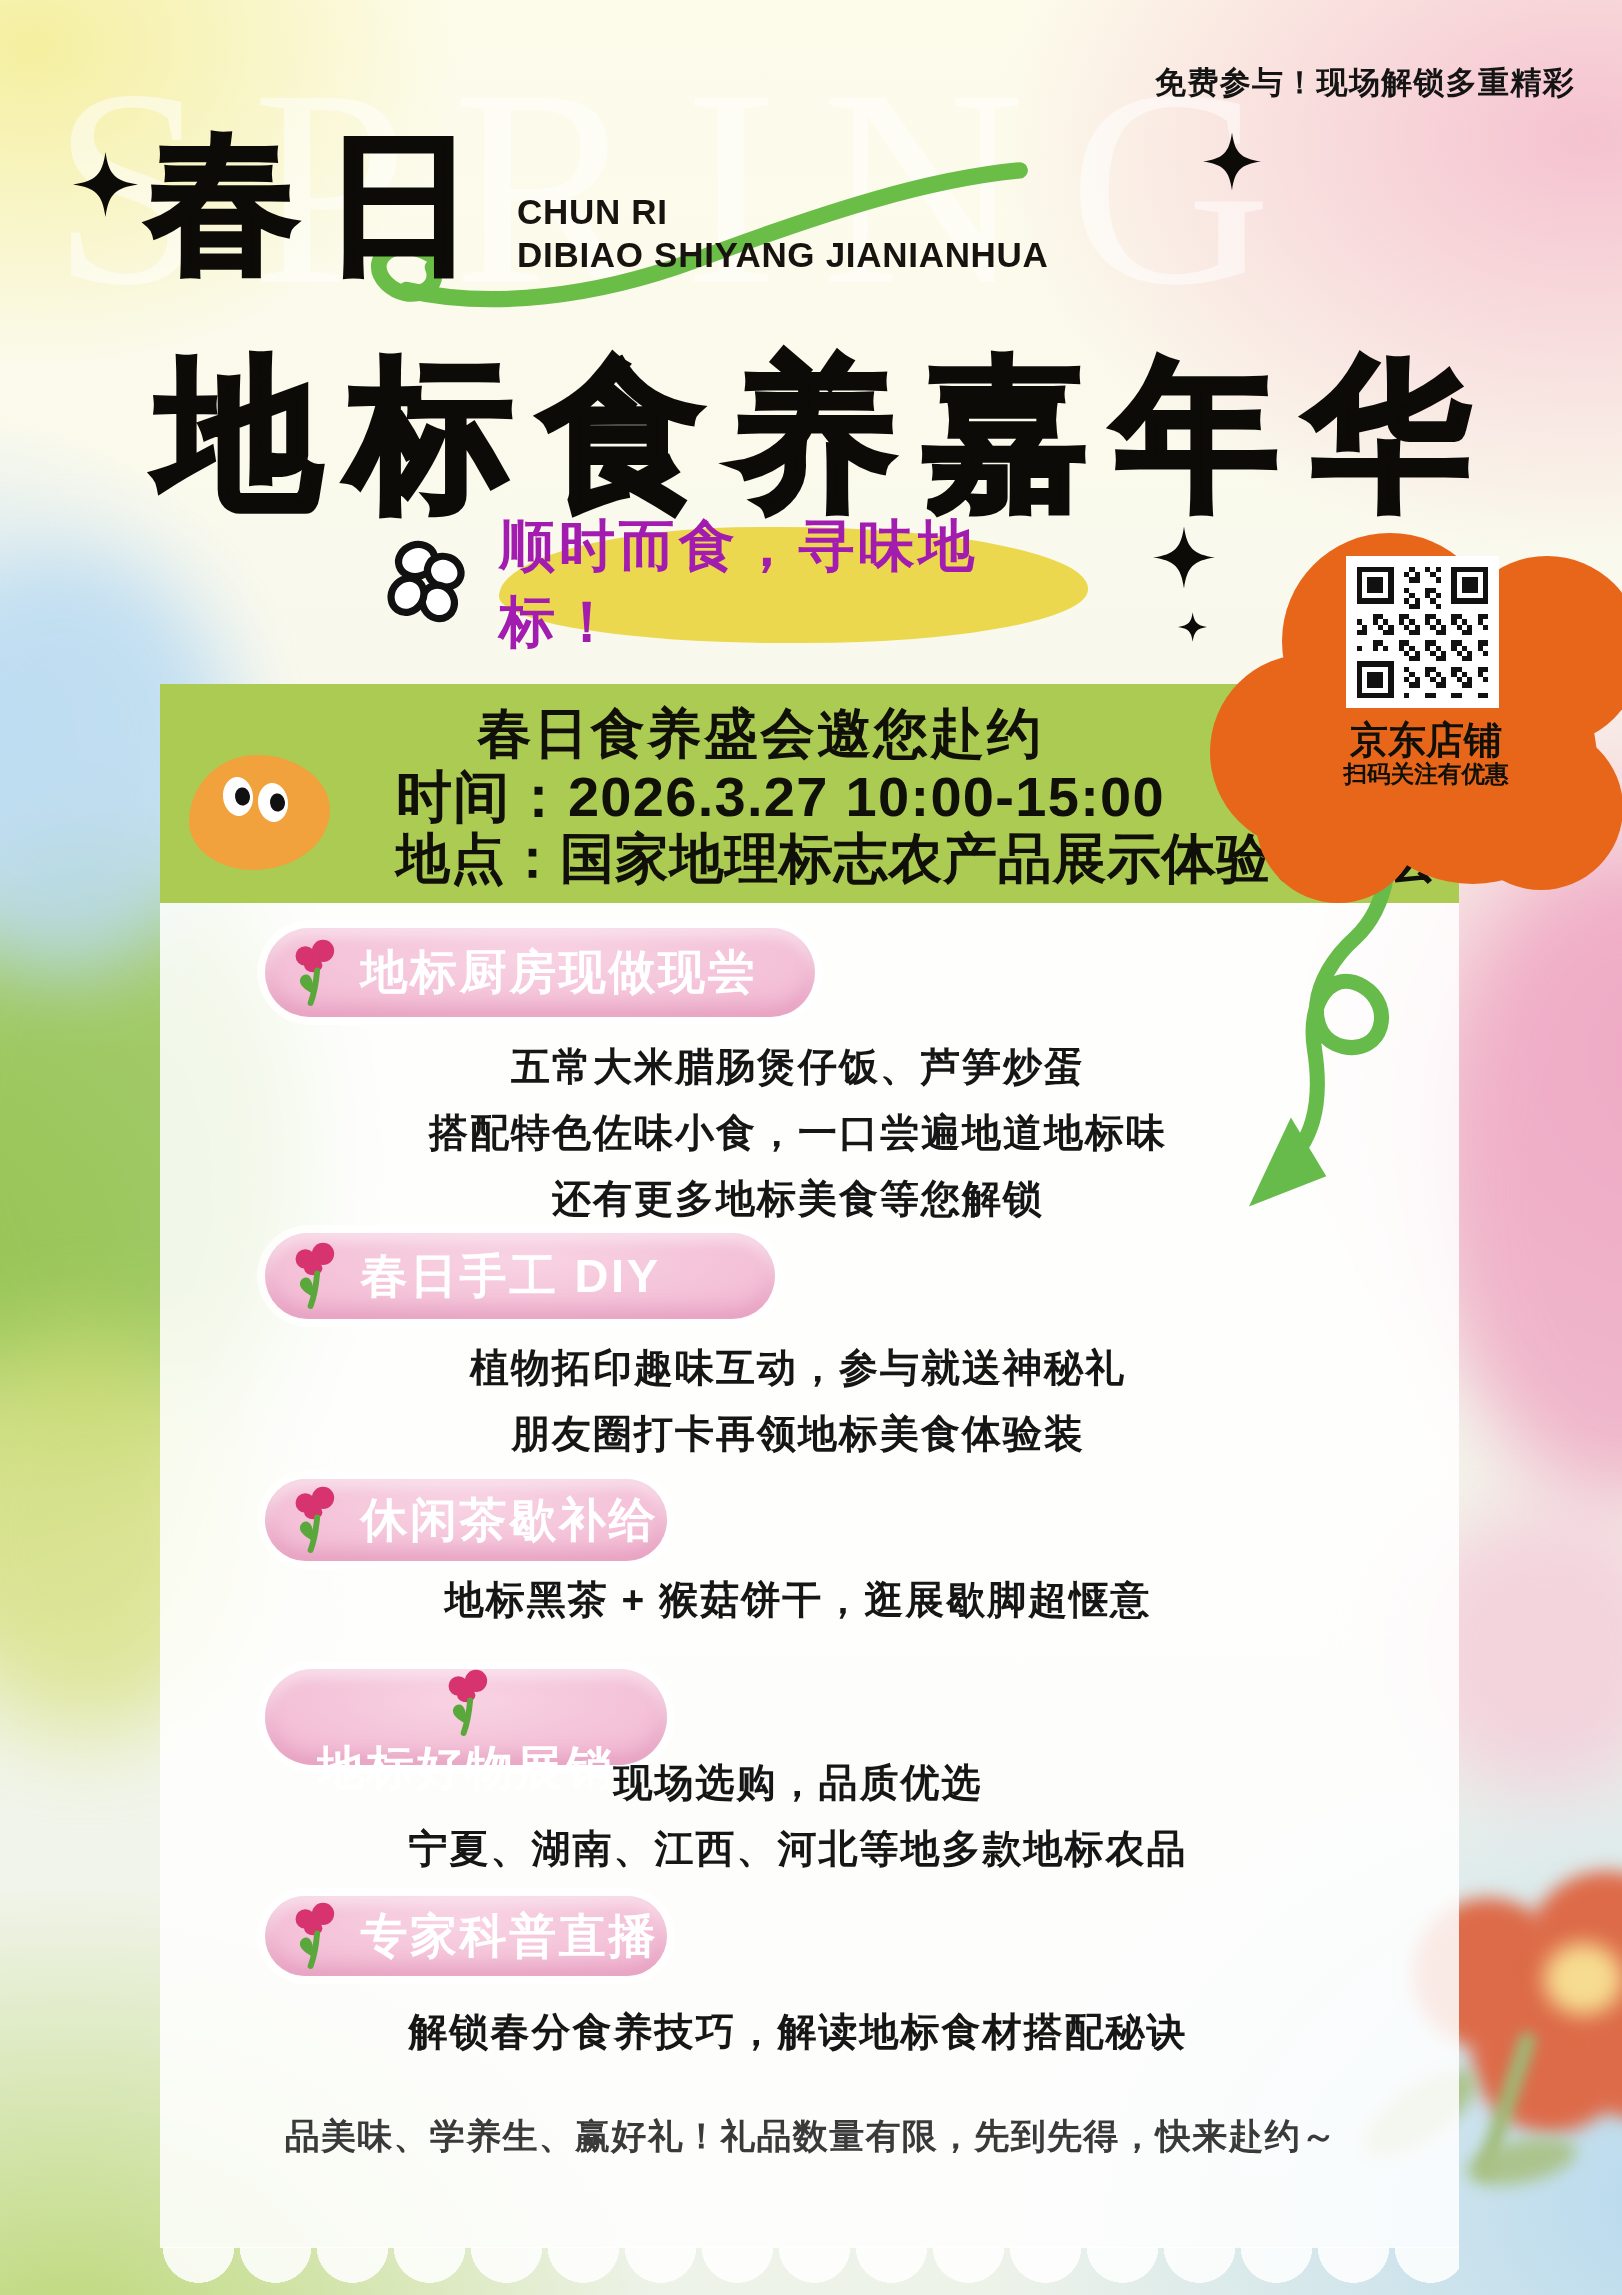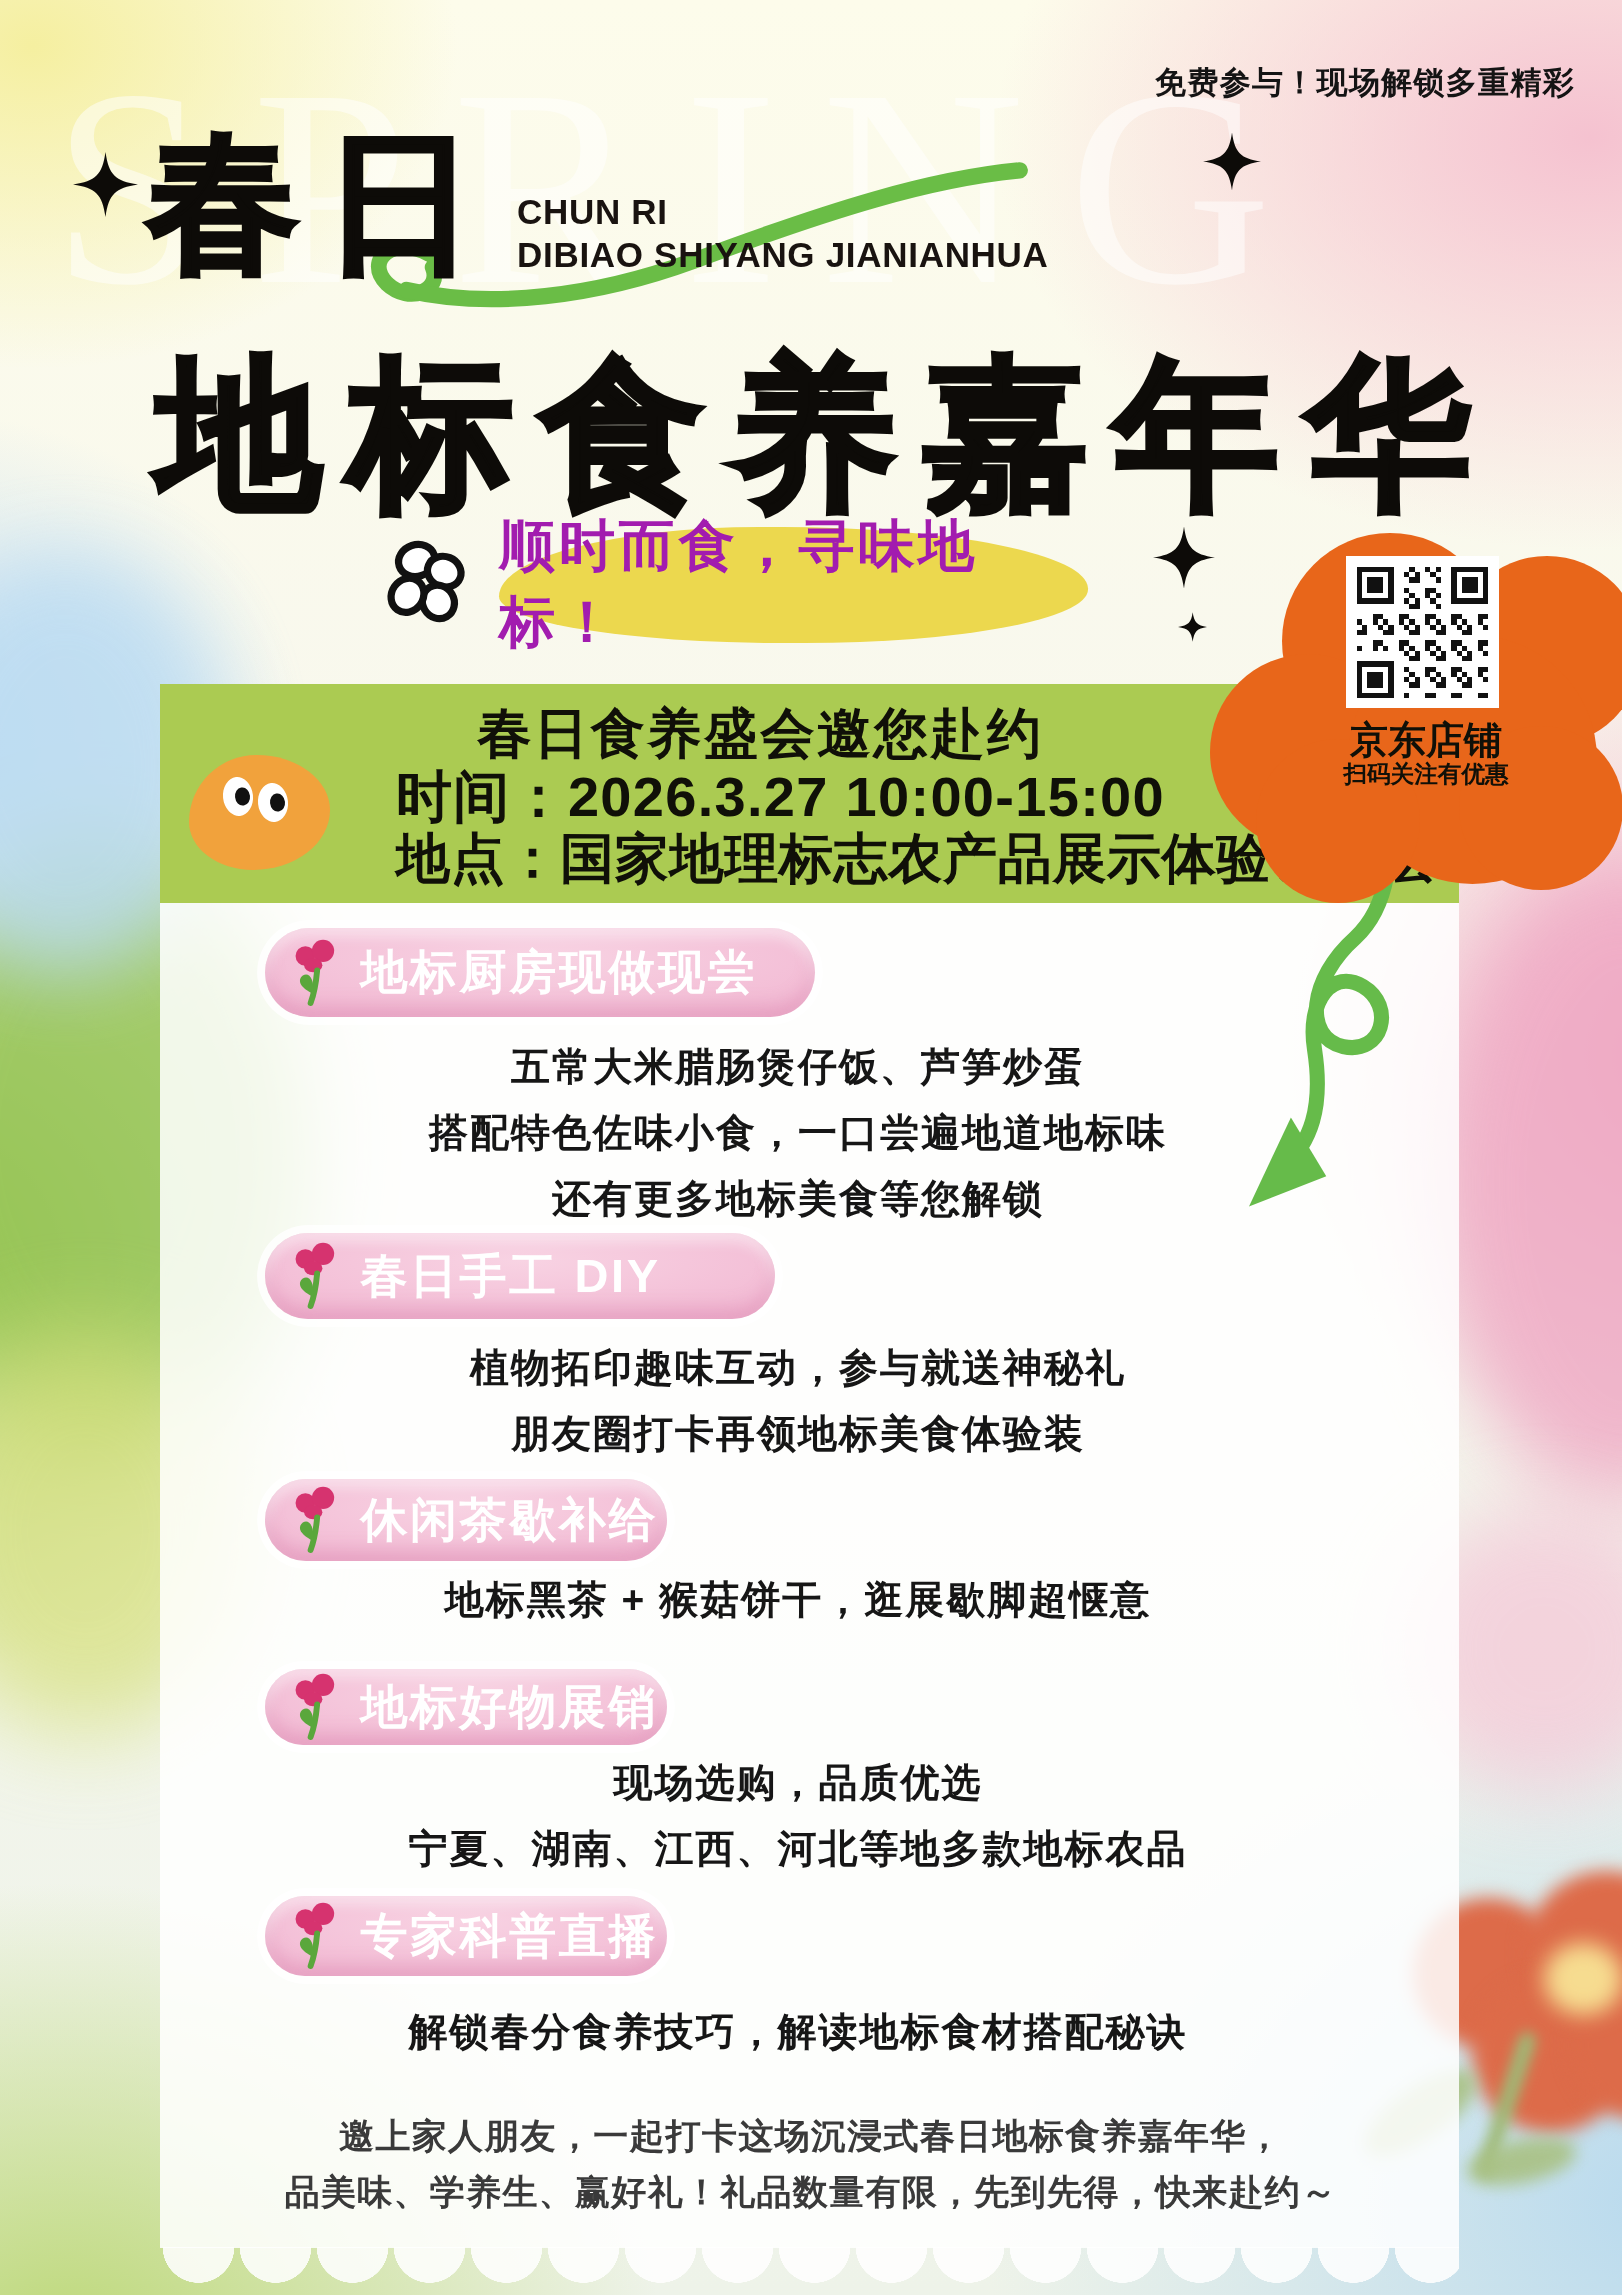--- a/index.html
+++ b/index.html
@@ -83,21 +83,21 @@
   .arrow-curl{position:absolute;left:1211px;top:782px;z-index:5;}
 
   .pill{position:absolute;z-index:4;border-radius:52px;display:flex;align-items:center;
     background:radial-gradient(120% 150% at 50% 32%, #f8d3e3 0%, #f2b9d3 55%, #ea9cc2 100%);
     box-shadow:0 0 0 7.9px rgba(255,255,255,.8), inset 0 -10.5px 17px rgba(210,115,160,.35), inset 0 7.9px 13px rgba(255,255,255,.55);}
   .pill .ptxt{font-size:47px;font-weight:800;color:#ffffff;letter-spacing:2.6px;white-space:nowrap;}
   .pill .picon{margin:0 14.4px 0 22px;flex:0 0 auto;}
   .pill1{left:265px;top:928px;width:550px;height:89px;}
   .pill2{left:265px;top:1233px;width:510px;height:86px;}
   .pill3{left:265px;top:1479px;width:402px;height:82px;}
-  .pill4{left:265px;top:1669px;width:402px;height:76px;}
+  .pill4{left:265px;top:1669px;width:402px;height:96px;flex-direction:column;}
   .pill5{left:265px;top:1896px;width:402px;height:80px;}
 
   .blines{position:absolute;left:183px;width:1230px;text-align:center;z-index:4;
     font-size:39px;font-weight:700;color:#161616;letter-spacing:2px;line-height:66px;}
   .b1{top:1034px;}
   .b2{top:1335px;}
   .b3{top:1567px;}
   .b4{top:1750px;}
   .b5{top:1999px;}
 
@@ -404,18 +404,17 @@
       <path d="M46,48 C44,70 42,82 36,98" stroke="#5aa73c" stroke-width="9" fill="none" stroke-linecap="round"></path>
       <path d="M40,84 C22,76 14,64 24,56 C34,50 42,62 40,84 Z" fill="#5aa73c"></path>
     </svg>
     <span class="ptxt">专家科普直播</span>
   </div>
   <div class="blines b5">
     <div>解锁春分食养技巧，解读地标食材搭配秘诀</div>
   </div>
 
   <div class="footer">
-    <div>邀上家人朋友，一起打卡这场沉浸式春日地标食养嘉年华，</div>
     <div>品美味、学养生、赢好礼！礼品数量有限，先到先得，快来赴约～</div>
   </div>
 
 </div>
 
 
 </body></html>

